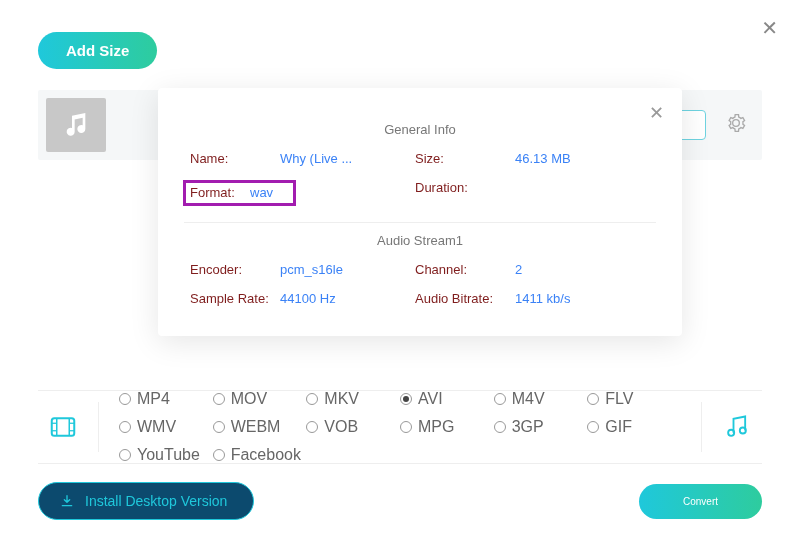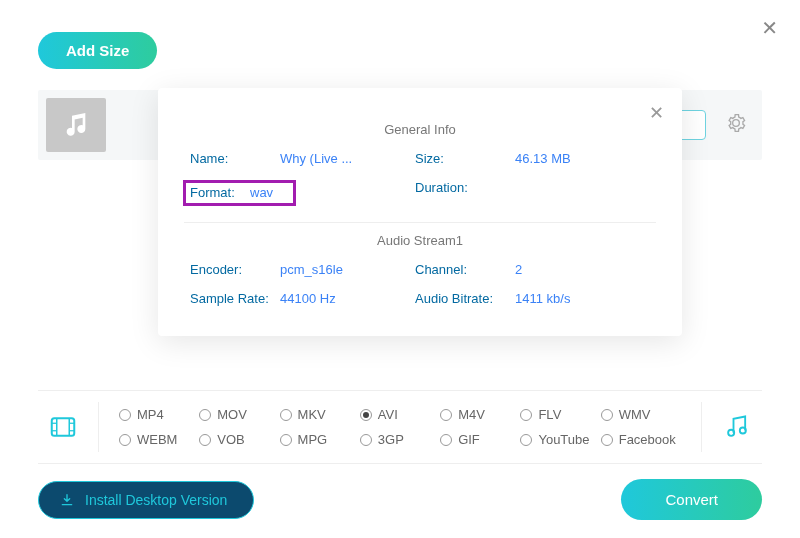--- a/index.html
+++ b/index.html
@@ -11,37 +11,37 @@
 
 .file-row { position: absolute; top: 90px; left: 38px; right: 38px; height: 70px; background: #f5f7f8; border-radius: 2px; display: flex; align-items: center; padding: 8px; }
 .file-thumb { width: 60px; height: 54px; background: #c8c8c8; display: flex; align-items: center; justify-content: center; border-radius: 2px; }
 .output-slot { position: absolute; right: 56px; top: 50%; transform: translateY(-50%); width: 28px; height: 30px; border: 1px solid #6fd3e0; border-radius: 4px; background: #fff; }
 .gear-btn { position: absolute; right: 16px; top: 50%; transform: translateY(-50%); color: #aaa; cursor: pointer; }
 
 .modal { position: absolute; top: 88px; left: 158px; width: 524px; background: #fff; border-radius: 4px; box-shadow: 0 6px 30px rgba(0,0,0,0.10); padding: 24px 28px 30px; z-index: 10; }
 .modal-close { position: absolute; top: 14px; right: 18px; font-size: 18px; color: #999; cursor: pointer; font-weight: 300; }
 .section-title { text-align: center; color: #777; font-size: 13px; margin: 10px 0 14px; }
 .info-grid { display: grid; grid-template-columns: 90px 1fr 100px 1fr; row-gap: 14px; font-size: 13px; padding: 0 4px; }
-.info-grid .lbl { color: #0369a1; }
+.info-grid .lbl { color: #7f1d1d; }
 .info-grid .val { color: #3b82f6; }
 .hr { border: none; border-top: 1px solid #eee; margin: 16px -2px 0; }
 .highlight { border: 3px solid #a21caf; padding: 2px 4px; display: inline-block; line-height: 16px; }
 
 .format-bar { position: absolute; bottom: 74px; left: 38px; right: 38px; height: 74px; border-top: 1px solid #eee; border-bottom: 1px solid #eee; display: flex; align-items: center; }
 .video-icon, .audio-icon { width: 50px; display: flex; align-items: center; justify-content: center; }
 .video-icon svg rect { fill: none; stroke: #1fc8db; }
-.format-list { flex: 1; display: grid; grid-template-columns: repeat(7, 1fr); row-gap: 10px; padding: 0 10px; font-size: 13px; color: #666; }
+.format-list { flex: 1; display: grid; grid-template-columns: repeat(6, 1fr); row-gap: 10px; padding: 0 10px; font-size: 16px; color: #666; }
 .format-item { display: flex; align-items: center; gap: 6px; cursor: pointer; }
 .radio { width: 12px; height: 12px; border: 1px solid #999; border-radius: 50%; display: inline-flex; align-items: center; justify-content: center; }
 .radio.sel::after { content: ""; width: 6px; height: 6px; background: #444; border-radius: 50%; }
 .vdiv { width: 1px; height: 50px; background: #eee; margin: 0 10px; }
 
 .bottom-bar { position: absolute; bottom: 18px; left: 38px; right: 38px; display: flex; align-items: center; justify-content: space-between; }
 .install-btn { border: 1px solid #1fc8db; color: #1fc8db; background: #0c4a6e; border-radius: 24px; padding: 10px 26px 10px 20px; font-size: 14px; cursor: pointer; display: flex; align-items: center; gap: 10px; }
-.convert-btn { background: linear-gradient(90deg, #1fc8db 0%, #2ecc9e 100%); color: #fff; border: none; border-radius: 24px; padding: 12px 44px; font-size: 15px; cursor: pointer; }
+.convert-btn { background: linear-gradient(90deg, #1fc8db 0%, #2ecc9e 100%); color: #fff; border: none; border-radius: 24px; padding: 12px 44px; font-size: 10px; cursor: pointer; }
 </style>
 </head>
 <body>
 
 <span class="window-close">✕</span>
 
 <button class="add-file-btn">Add Size</button>
 
 <div class="file-row">
   <div class="file-thumb">

